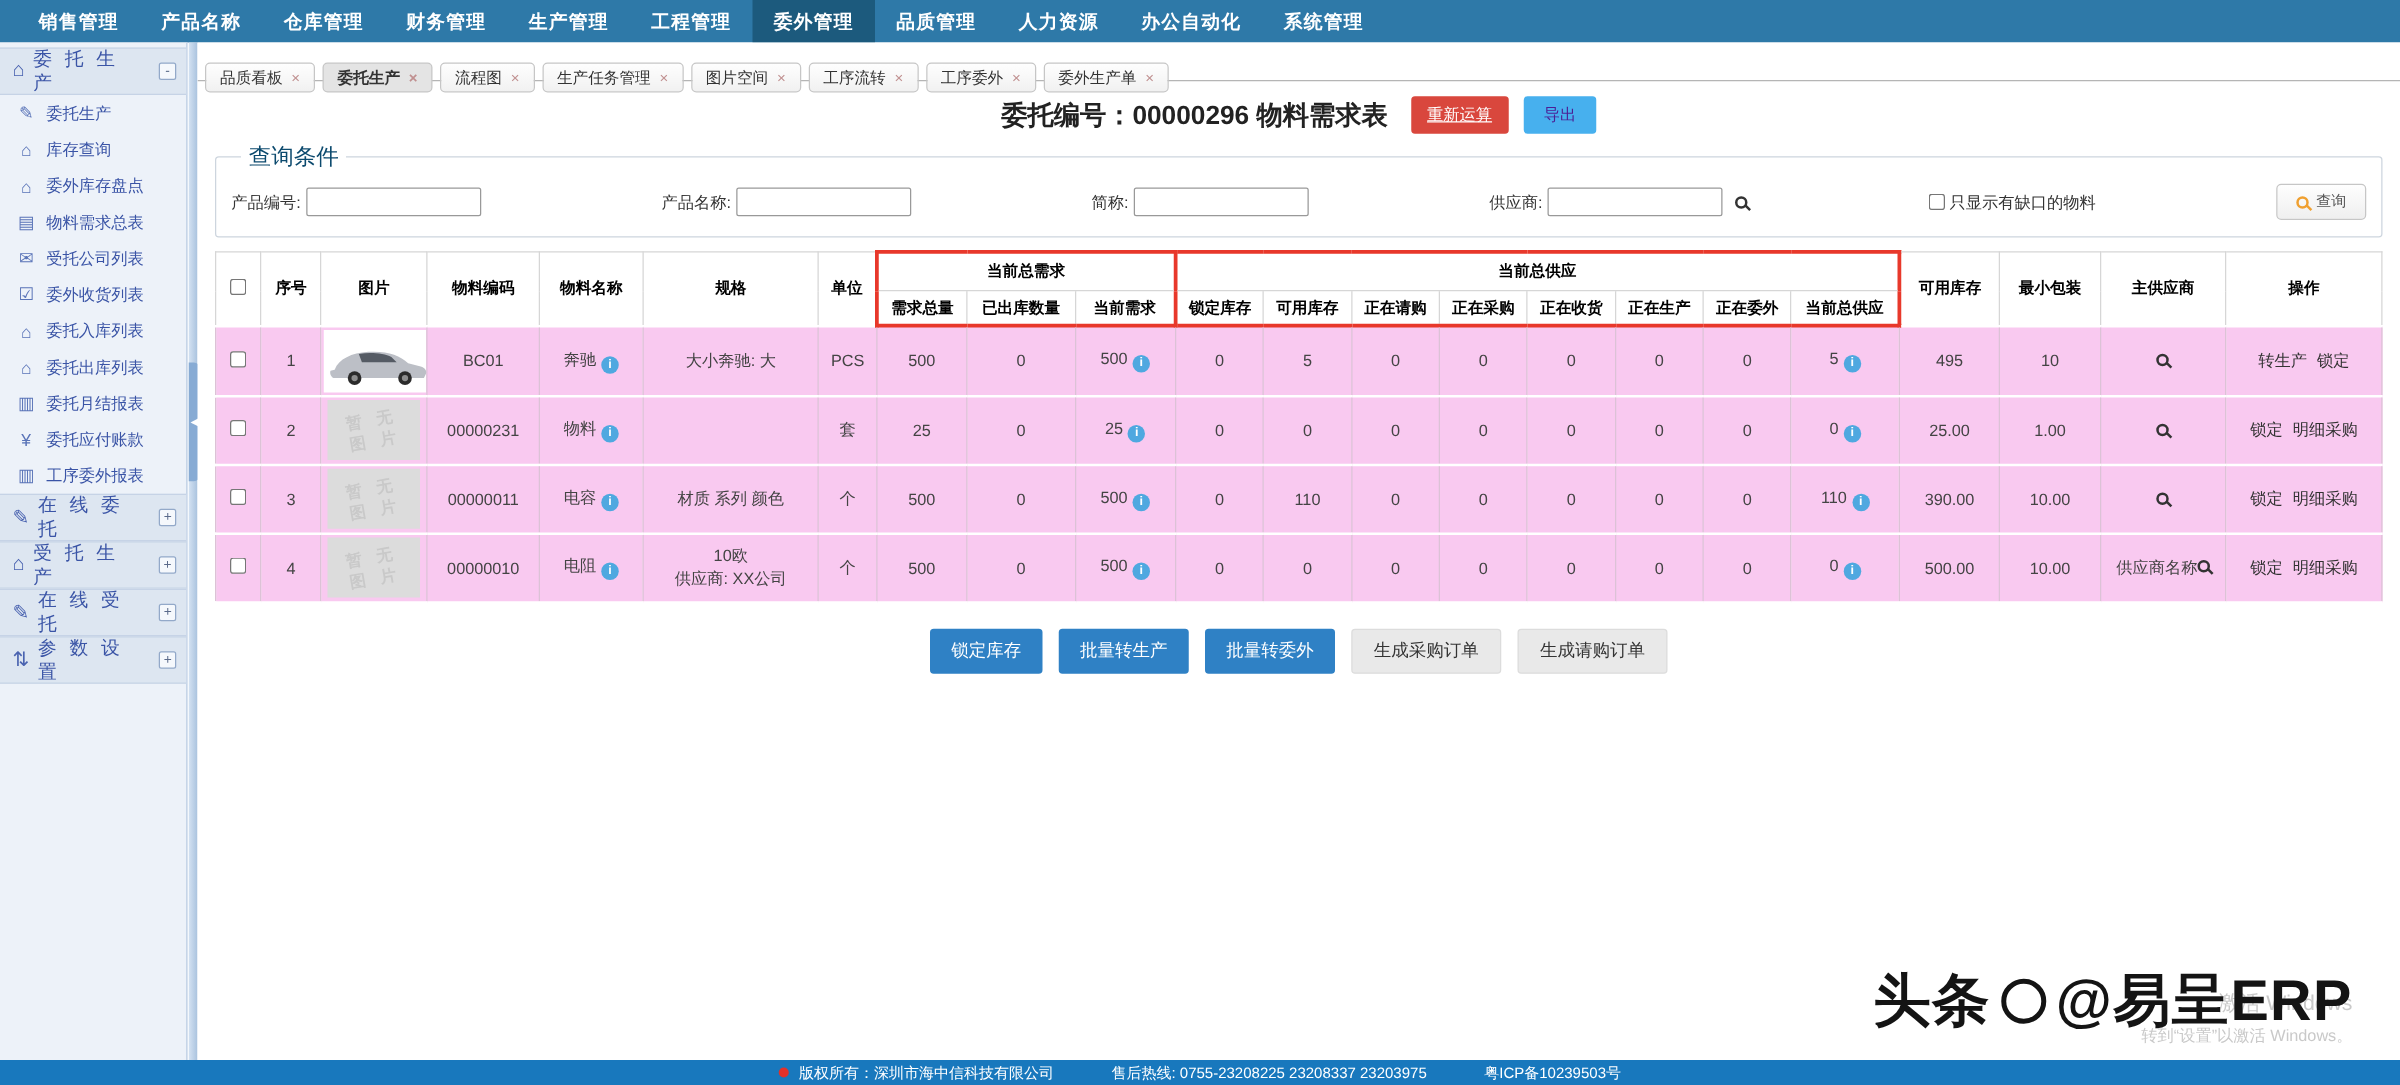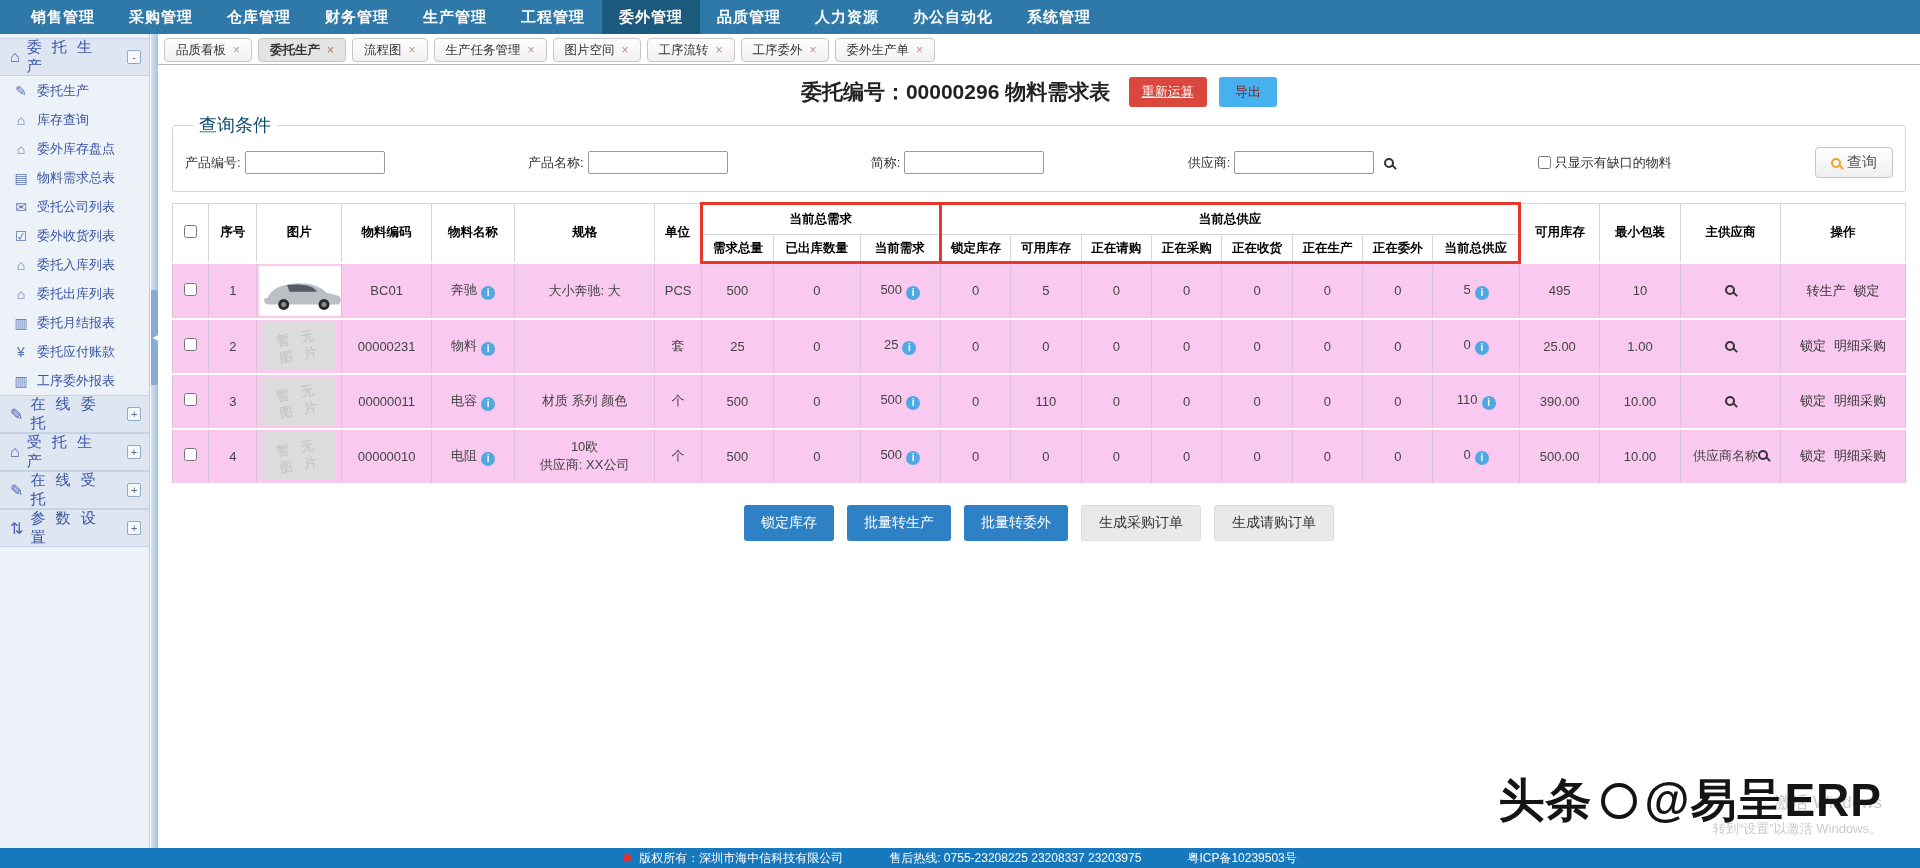--- a/index.html
+++ b/index.html
@@ -20,40 +20,40 @@
   .first-section { margin-top:4px; }
 
   
   .collapse-strip { position:absolute; top:34px; left:151px; bottom:20px; width:7px; background:linear-gradient(to right,#d4e2f2,#a9c2de); }
   .collapse-handle { position:absolute; left:151px; top:290px; width:9px; height:95px; background:#87abd4; border-radius:0 5px 5px 0; color:#fff; font-size:8px; display:flex; align-items:center; justify-content:center; cursor:pointer; }
 
   
   .content { position:absolute; top:34px; left:158px; right:0; bottom:20px; background:#fff; overflow:hidden; }
 
   
-  .tabstrip { padding:4px 0 0 6px; border-bottom:1px solid #b5b5b5; display:flex; gap:6px; height:31px; }
+  .tabstrip { padding:16px 0 0 6px; border-bottom:1px solid #b5b5b5; display:flex; gap:6px; height:31px; }
   .tab { display:flex; align-items:center; gap:7px; padding:0 11px; height:24px; border:1px solid #c6c6c6; border-radius:4px; background:linear-gradient(#fefefe,#f1f1f1); font-size:12.5px; color:#333; cursor:pointer; }
   .tab.active { background:#e4e4e4; font-weight:bold; }
   .tab .close-x { color:#c09090; font-size:12px; cursor:pointer; }
   .tab .close-x::after { content:'×'; }
 
   
   .title-row { margin-top:12px; text-align:center; }
   .page-title { font-size:21px; font-weight:600; color:#222; vertical-align:middle; }
   .btn-recalc { margin-left:14px; background:#d9473d; color:#fff; border:none; font-size:13px; padding:6px 13px; border-radius:3px; vertical-align:middle; cursor:pointer;text-decoration:underline; }
-  .btn-export { margin-left:8px; background:#47b0ee; color:#7f1d1d; border:none; font-size:13px; padding:6px 16px; border-radius:3px; vertical-align:middle; cursor:pointer; }
+  .btn-export { margin-left:8px; background:#47b0ee; color:#4c1d95; border:none; font-size:13px; padding:6px 16px; border-radius:3px; vertical-align:middle; cursor:pointer; }
 
   
   fieldset.query { margin:6px 14px 0 14px; border:1px solid #cdd5de; border-radius:3px; padding:10px 12px 13px 12px; }
   fieldset.query legend { font-size:18px; color:#0c4a6e; padding:0 6px; margin-left:8px; }
   .query-row { display:flex; align-items:center; justify-content:space-between; }
   .q-group { display:flex; align-items:center; gap:4px; font-size:13px; color:#333; }
   .q-group input[type=text] { width:140px; height:23px; border:1px solid #999; border-radius:2px; padding:0 4px; font-size:13px; }
   .chk-group { display:flex; align-items:center; gap:4px; font-size:13px; color:#333; }
-  .btn-search { display:flex; align-items:center; gap:6px; padding:5px 15px; border:1px solid #c6c6c6; border-radius:4px; background:linear-gradient(#fefefe,#efefef); font-size:15px; color:#555; cursor:pointer; }
+  .btn-search { display:flex; align-items:center; gap:6px; padding:5px 15px; border:1px solid #c6c6c6; border-radius:4px; background:linear-gradient(#fefefe,#efefef); font-size:12px; color:#555; cursor:pointer; }
 
   
   .mag { position:relative; width:10px; height:10px; border:2px solid #333; border-radius:50%; display:inline-block; }
   .mag::after { content:''; position:absolute; width:6px; height:2px; background:#333; transform:rotate(45deg); right:-5px; bottom:-2px; }
   .mag.orange { border-color:#f0a030; } .mag.orange::after { background:#f0a030; }
 
   
   table.req { margin:10px 14px 0 14px; border-collapse:collapse; table-layout:fixed; width:calc(100% - 28px); }
   table.req th { background:#fff; border:1px solid #d6d6d6; font-size:12.5px; color:#000; font-weight:bold; padding:4px 1px; }
   table.req thead tr.h1 th { height:31px; }
@@ -91,21 +91,21 @@
   .activation .a2 { font-size:13px; margin-top:6px; }
   .watermark { position:absolute; right:38px; bottom:36px; display:flex; align-items:center; gap:8px; z-index:2; color:#141414; }
   .watermark .wm-txt { font-size:46px; font-weight:bold; letter-spacing:1px; }
   .watermark .ring { width:36px; height:36px; border:4px solid #141414; border-radius:50%; display:flex; align-items:center; justify-content:center; font-size:16px; font-weight:bold; }
 </style>
 </head>
 <body>
 
 <div class="topnav">
   <div class="nav-item">销售管理</div>
-  <div class="nav-item">采购管理</div>
+  <div class="nav-item">产品名称</div>
   <div class="nav-item">仓库管理</div>
   <div class="nav-item">财务管理</div>
   <div class="nav-item">生产管理</div>
   <div class="nav-item">工程管理</div>
   <div class="nav-item active">委外管理</div>
   <div class="nav-item">品质管理</div>
   <div class="nav-item">人力资源</div>
   <div class="nav-item">办公自动化</div>
   <div class="nav-item">系统管理</div>
 </div>

